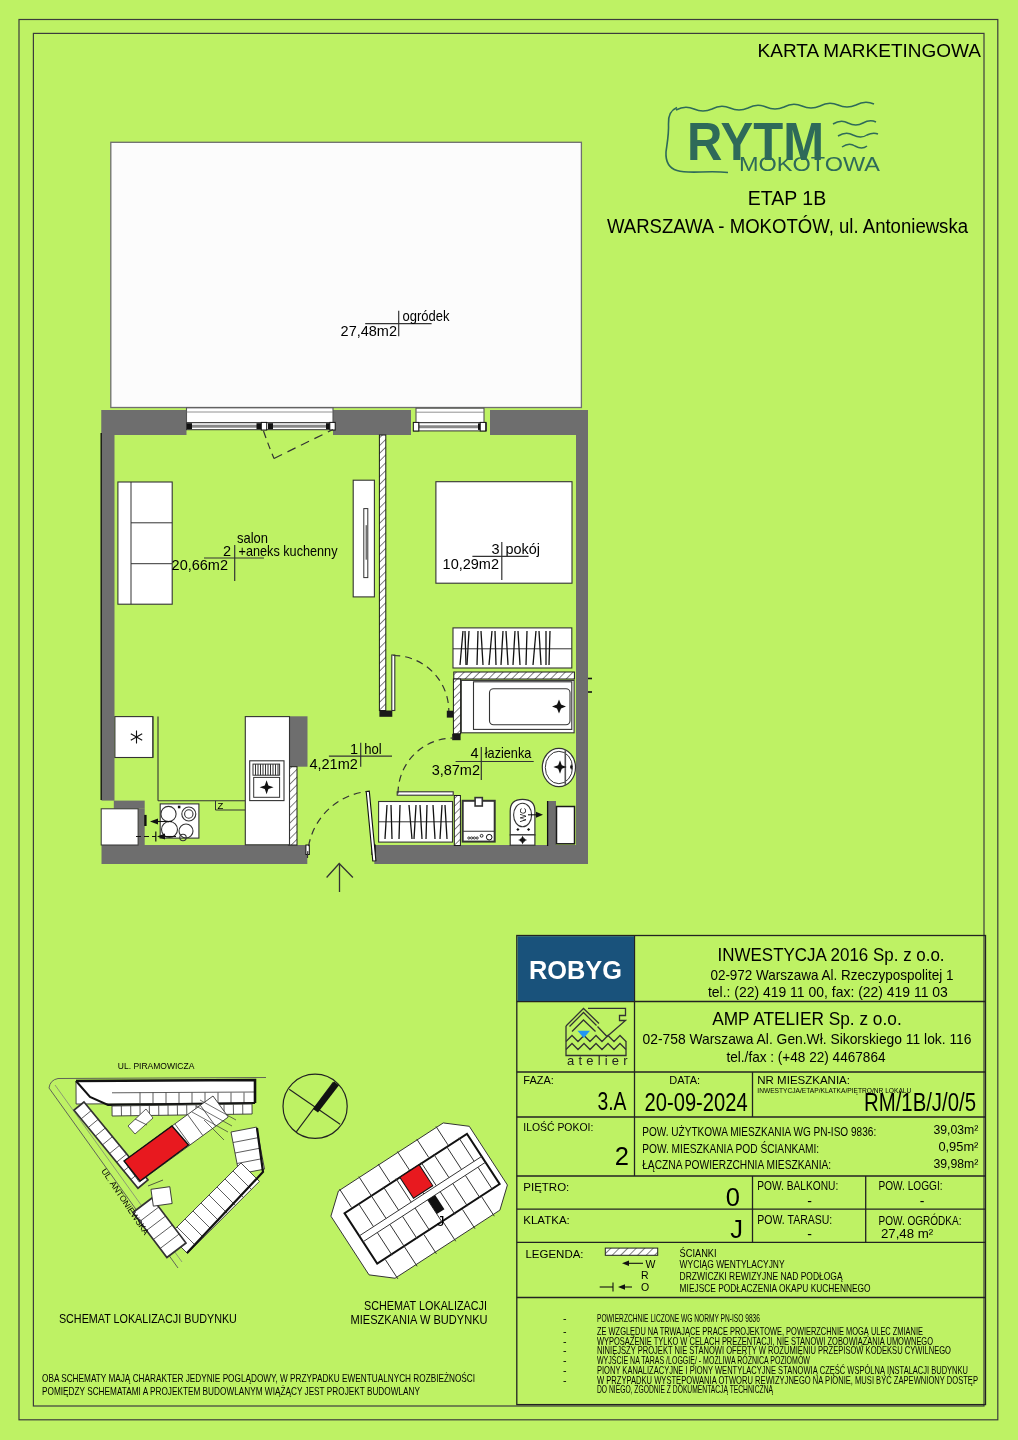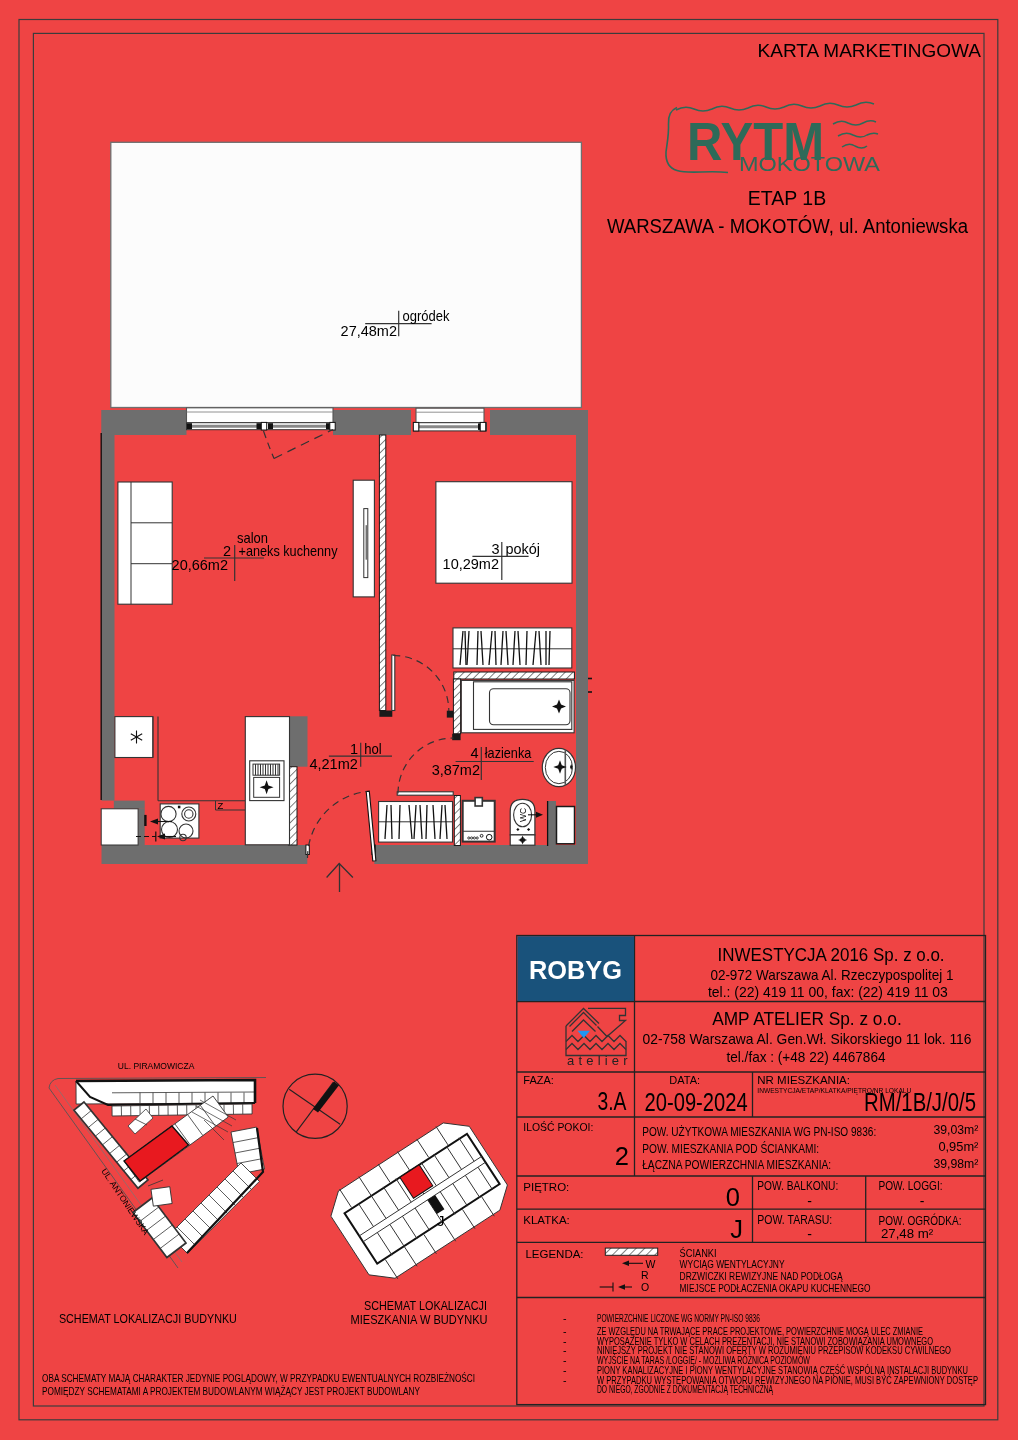--- a/index.html
+++ b/index.html
@@ -1,16 +1,16 @@
 <!DOCTYPE html>
 <html><head>
 <meta charset="utf-8">
 <style>
   html,body{margin:0;padding:0;background:#fff;}
-  .page{position:relative;width:1018px;height:1440px;background:#ef4444;overflow:hidden;
+  .page{position:relative;width:1018px;height:1440px;background:#bef264;overflow:hidden;
         font-family:"Liberation Sans", sans-serif;}
   svg{position:absolute;left:0;top:0;}
   text{font-family:"Liberation Sans", sans-serif;}
 </style>
 </head>
 <body>
 <div class="page">
 <svg width="1018" height="1440" viewBox="0 0 1018 1440">
 <defs>
   <pattern id="hatch" width="5.5" height="5.5" patternUnits="userSpaceOnUse" patternTransform="rotate(45)">

